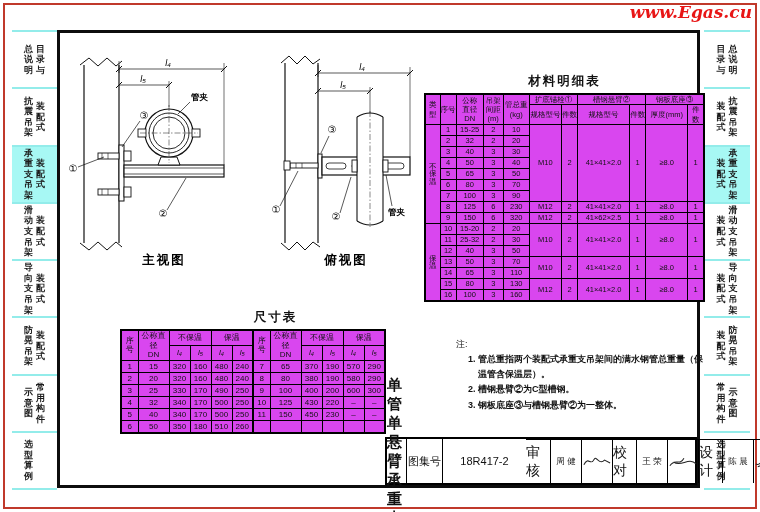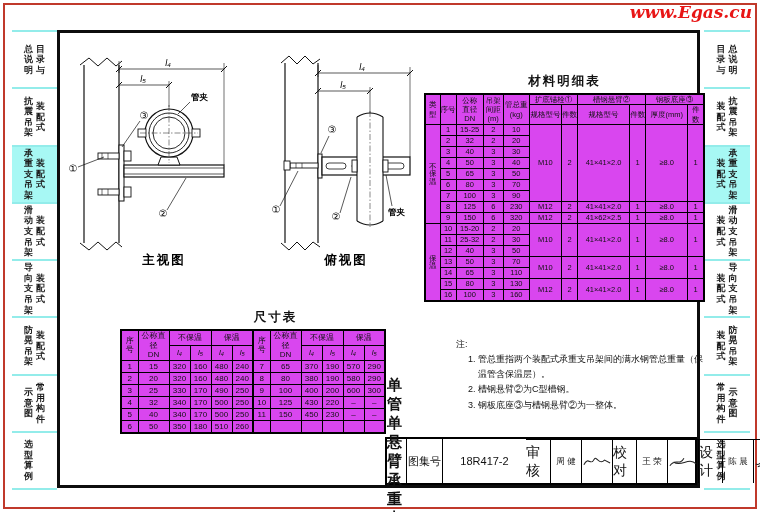--- a/index.html
+++ b/index.html
@@ -37,21 +37,21 @@
   table.mat th{font-size:7.5px;line-height:1.25;white-space:pre-line;font-weight:normal;}
   table.mat td{font-size:7.5px;height:10px;line-height:1;}
   table.dim th{font-size:8px;line-height:1.2;white-space:pre-line;font-weight:normal;}
   table.dim td{font-size:8px;height:11px;}
   td.vtype{word-break:break-all;line-height:1.6;font-size:7.5px;padding:0 2px;}
   .sep{border-left:2px solid #000 !important;}
   .dimsub{font-style:italic;}
   
   .notes{position:absolute;left:396px;top:304px;width:254px;font-size:9px;line-height:1.6;}
   .notes-label{margin-bottom:1px;}
-  .note-item{padding-left:22px;text-indent:-10px;margin-bottom:1px;}
+  .note-item{padding-left:22px;text-indent:-10px;margin-bottom:1px;font-weight:bold;}
   
   .title-block{position:absolute;left:325px;bottom:0;width:312px;height:48px;border:2px solid #000;
                box-sizing:border-box;display:flex;flex-direction:row;background:#fff;}
   .tb-row1{flex:1.25;display:flex;}
   .tb-row2{flex:1;display:flex;border-top:1px solid #000;}
   .tb-cell{display:flex;align-items:center;justify-content:center;border-left:1px solid #000;box-sizing:border-box;}
   .tb-cell:first-child{border-left:none;}
   .tb-title{flex:1;display:flex;align-items:center;justify-content:center;
             font-size:15px;font-weight:bold;letter-spacing:4px;}
   .tb-alabel{width:36px;font-size:11px;}

